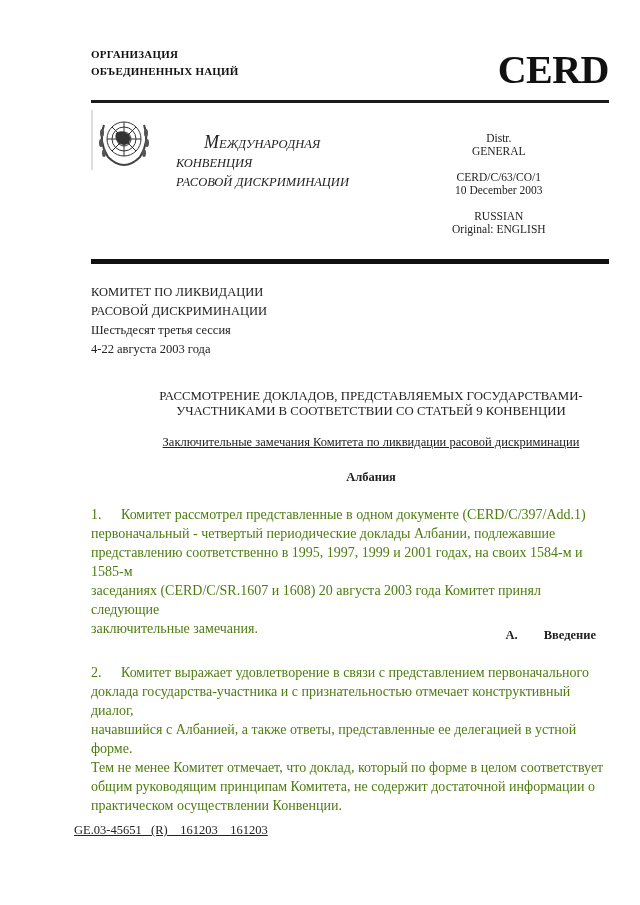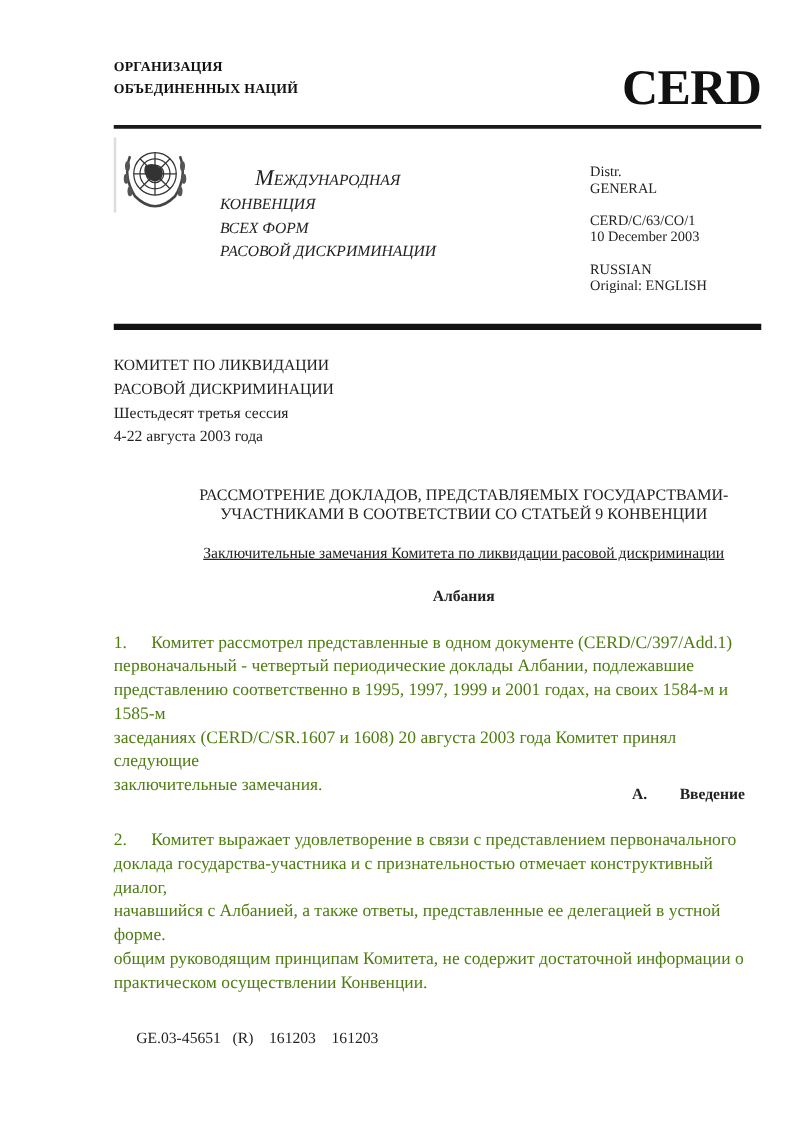--- a/index.html
+++ b/index.html
@@ -8,33 +8,33 @@
     .abs { position: absolute; }
     .org { left: 91px; top: 46px; font-weight: bold; font-size: 11px; line-height: 17px; letter-spacing: 0.2px; }
     .cerd { right: 31px; top: 50px; font-weight: bold; font-size: 40px; line-height: 40px; letter-spacing: -0.5px; }
     .rule-thin { left: 91px; width: 518px; top: 100px; height: 3px; background: #1a1a1a; }
     .rule-thick { left: 91px; width: 518px; top: 259px; height: 5px; background: #111; }
     .logo { left: 94px; top: 113px; width: 60px; height: 58px; }
     .logo-bar { left: 91px; top: 110px; width: 2px; height: 60px; background: #ddd; }
     .conv { left: 176px; top: 133px; font-style: italic; font-size: 12.5px; line-height: 19px; color: #222; }
     .conv .first { font-size: 12.5px; margin-left: 28px; }
     .conv .first .cap { font-size: 18px; }
-    .distr { left: 472px; top: 132px; font-size: 11.5px; line-height: 13px; color: #222; }
+    .distr { left: 452px; top: 132px; font-size: 11.5px; line-height: 13px; color: #222; text-align: center; }
     .distr .gap { height: 13px; }
     .committee { left: 91px; top: 283px; font-size: 12.5px; line-height: 19px; color: #222; }
     .title { left: 91px; width: 560px; top: 389px; text-align: center; font-size: 12.8px; line-height: 15px; color: #222; }
     .subtitle { left: 91px; width: 560px; top: 435px; text-align: center; font-size: 12.5px; text-decoration: underline; color: #222; }
     .country { left: 91px; width: 560px; top: 470px; text-align: center; font-size: 12.5px; font-weight: bold; color: #222; }
     .para { left: 91px; width: 520px; font-size: 14px; line-height: 19px; color: #4d7c0f; }
     .p1 { top: 505px; }
     .p2 { top: 663px; }
     .num { display: inline-block; width: 30px; }
     .section { left: 91px; width: 505px; top: 628px; text-align: right; font-size: 12.5px; font-weight: bold; color: #222; }
     .section .sp { display: inline-block; width: 26px; }
-    .footer { left: 109px; top: 823px; font-size: 12.5px; color: #222; white-space: pre; }
+    .footer { left: 74px; top: 823px; font-size: 12.5px; color: #222; white-space: pre; text-decoration: underline; }
   </style>
 </head>
 <body>
 
 <div class="abs org">
   <div>ОРГАНИЗАЦИЯ</div>
   <div>ОБЪЕДИНЕННЫХ НАЦИЙ</div>
 </div>
 <div class="abs cerd">CERD</div>
 
@@ -64,21 +64,20 @@
       <ellipse cx="52" cy="20" rx="2" ry="4"></ellipse>
       <ellipse cx="53" cy="30" rx="2" ry="4"></ellipse>
       <ellipse cx="50" cy="40" rx="2" ry="4"></ellipse>
     </g>
   </svg>
 </div>
 
 <div class="abs conv">
   <div class="first"><span class="cap">М</span><span>ЕЖДУНАРОДНАЯ</span></div>
   <div>КОНВЕНЦИЯ</div>
-  <div>ВСЕХ ФОРМ</div>
   <div>РАСОВОЙ ДИСКРИМИНАЦИИ</div>
 </div>
 
 <div class="abs distr">
   <div>Distr.</div>
   <div>GENERAL</div>
   <div class="gap"></div>
   <div>CERD/C/63/CO/1</div>
   <div>10 December 2003</div>
   <div class="gap"></div>
@@ -113,17 +112,18 @@
 </div>
 
 <div class="abs section">
   <span>A.</span><span class="sp"></span><span>Введение</span>
 </div>
 
 <div class="abs para p2">
   <div><span class="num">2.</span><span>Комитет выражает удовлетворение в связи с представлением первоначального</span></div>
   <div>доклада государства-участника и с признательностью отмечает конструктивный диалог,</div>
   <div>начавшийся с Албанией, а также ответы, представленные ее делегацией в устной форме.</div>
+  <div>Тем не менее Комитет отмечает, что доклад, который по форме в целом соответствует</div>
   <div>общим руководящим принципам Комитета, не содержит достаточной информации о</div>
   <div>практическом осуществлении Конвенции.</div>
 </div>
 
 <div class="abs footer">GE.03-45651   (R)    161203    161203</div>
 
 </body></html>

